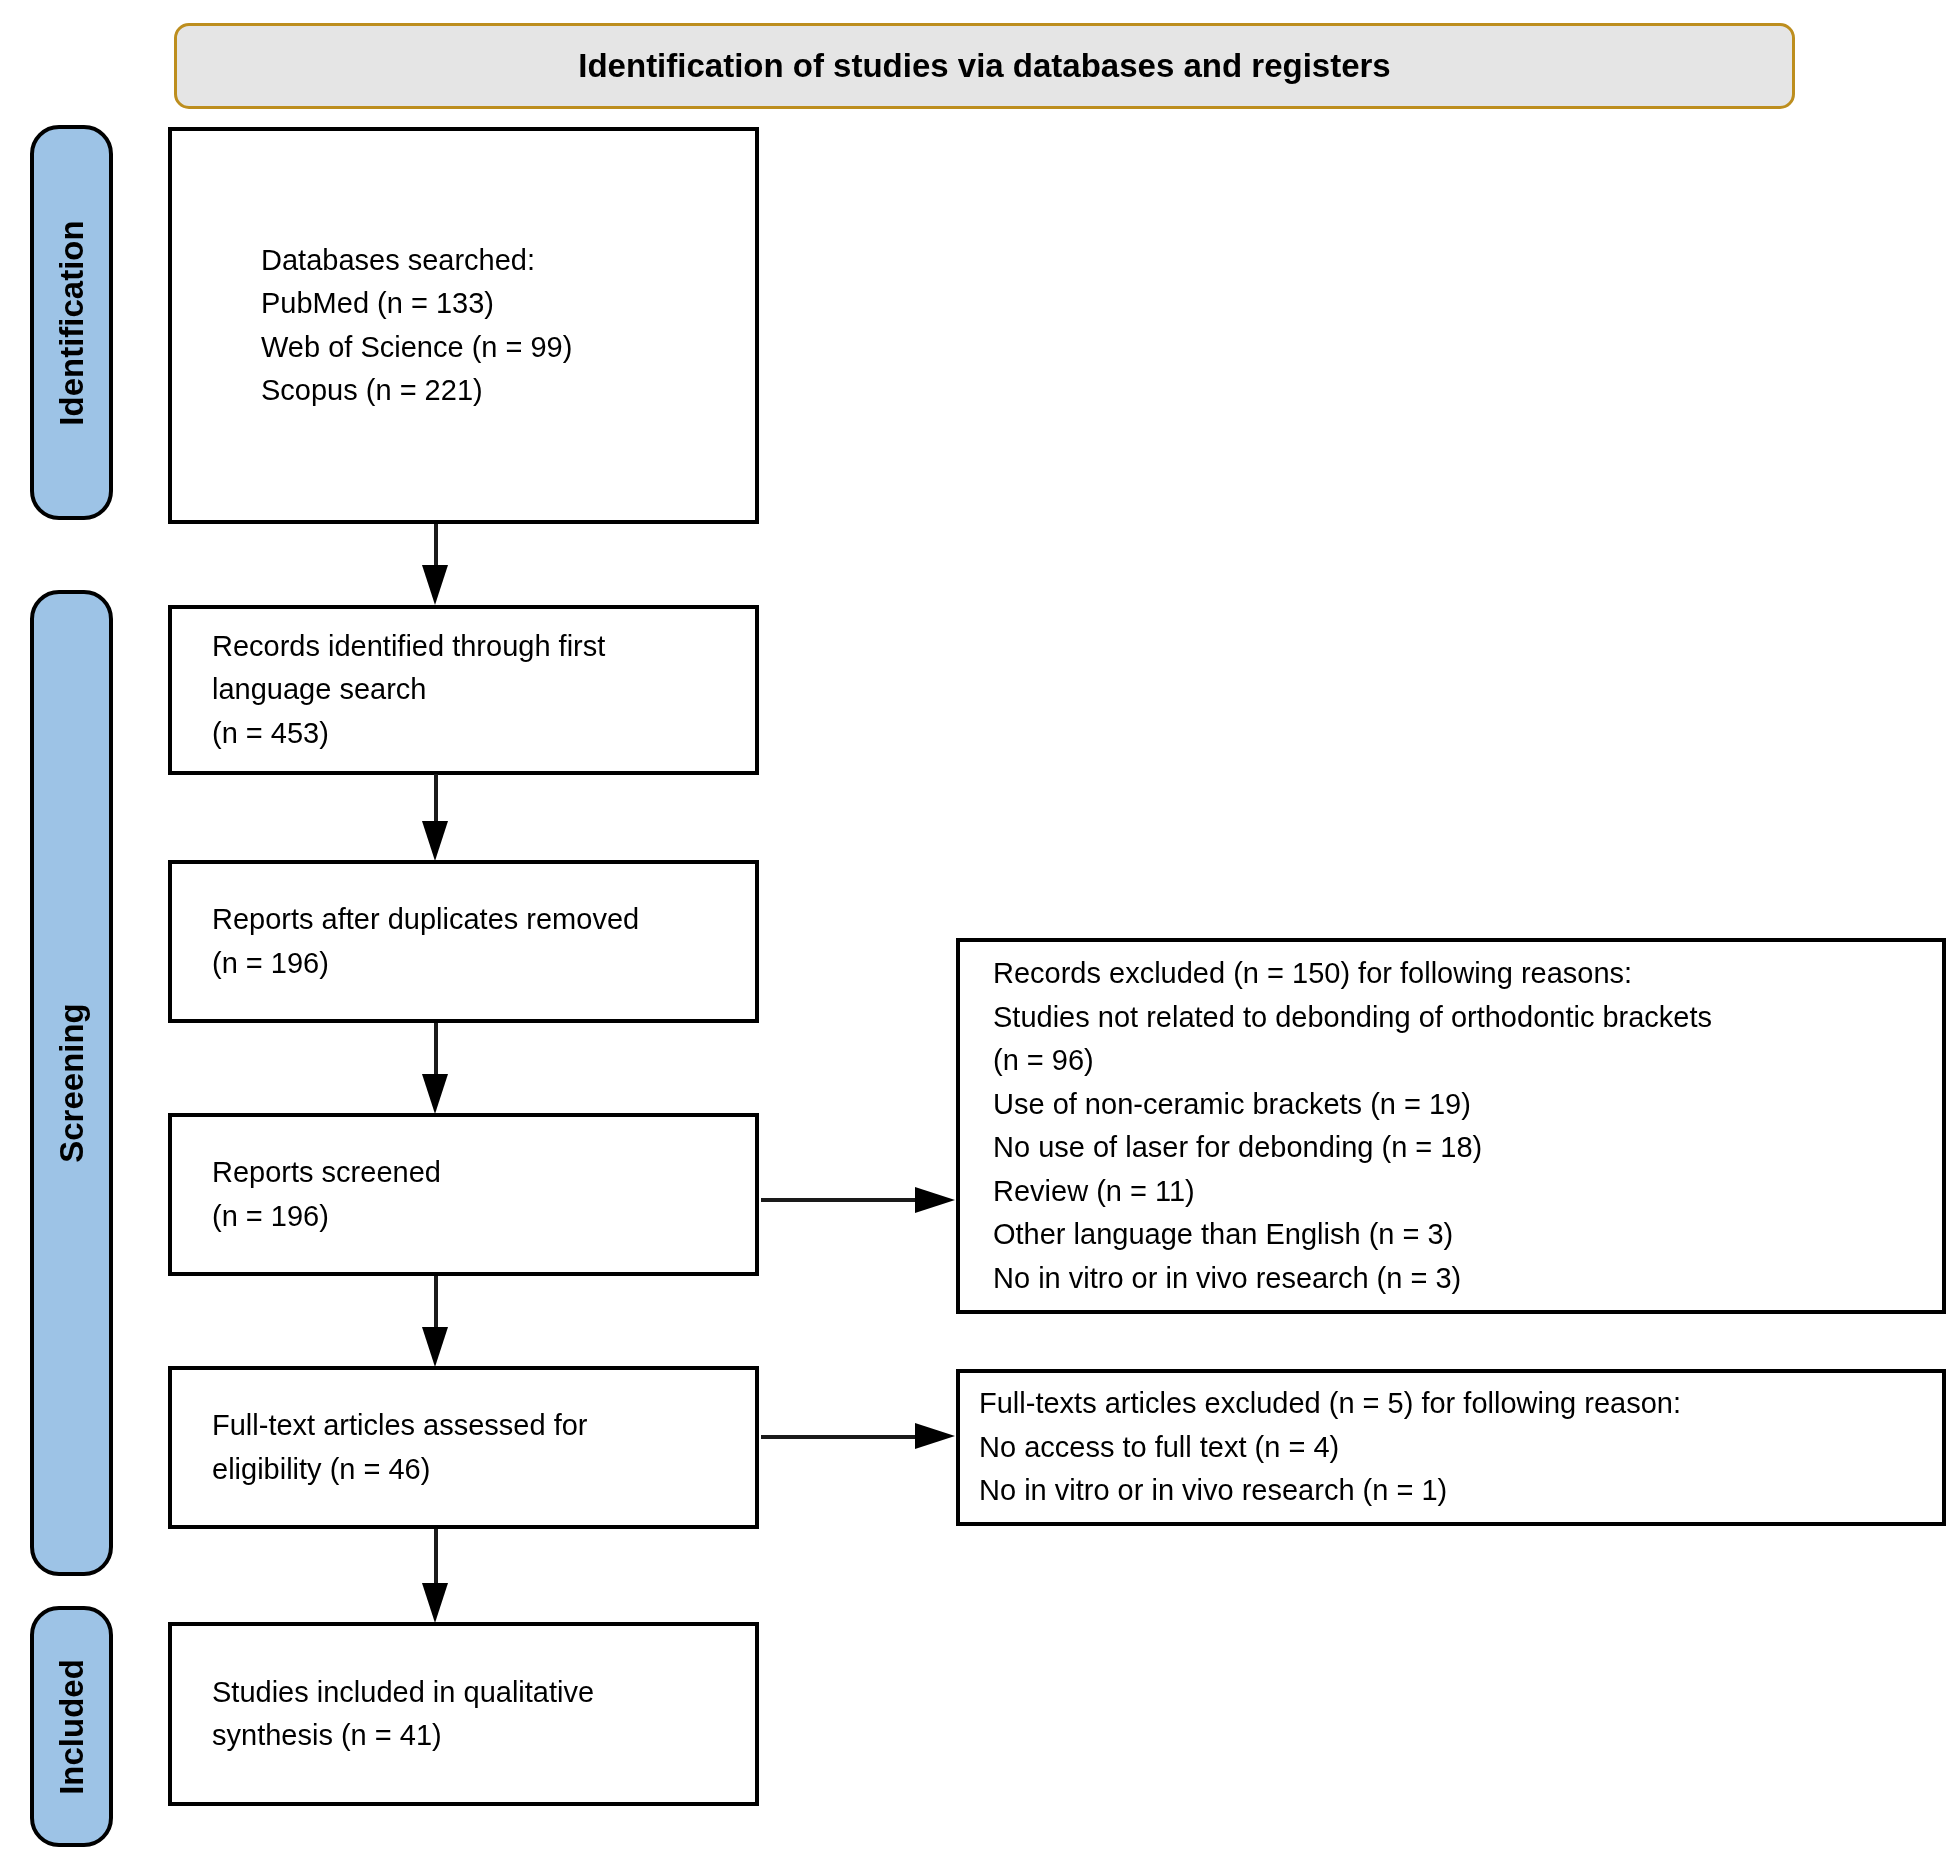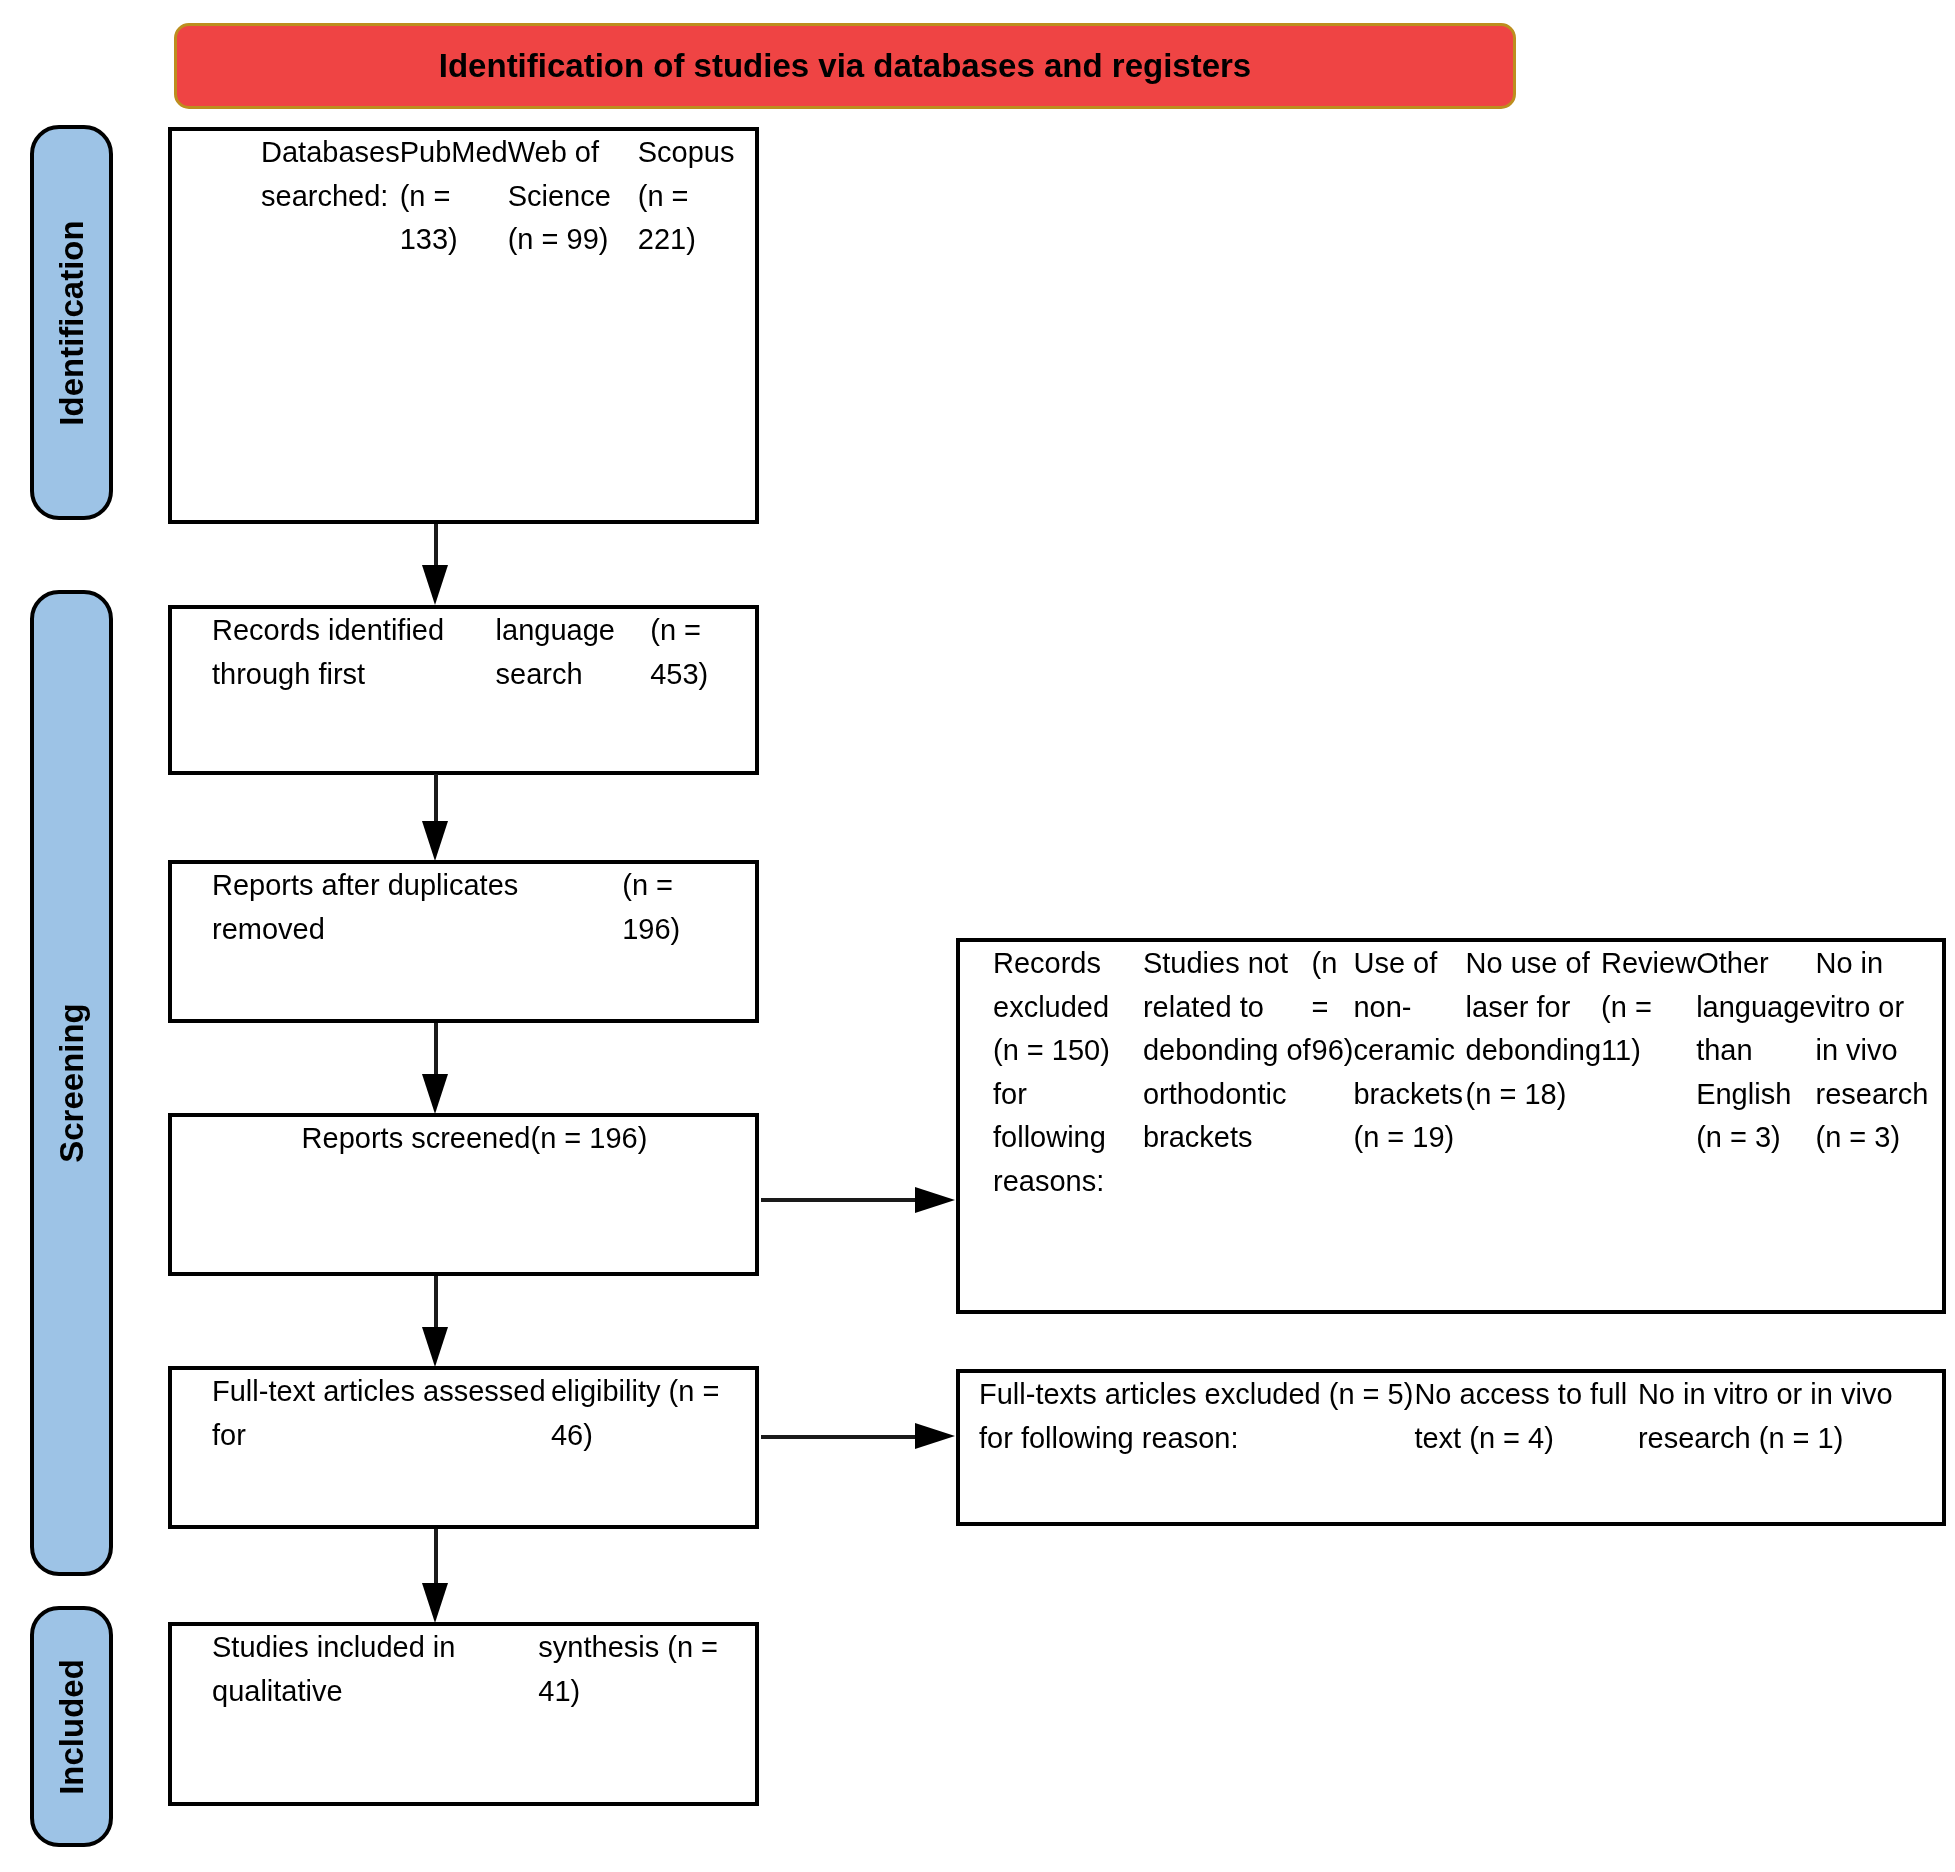--- a/index.html
+++ b/index.html
@@ -1,22 +1,22 @@
 <!DOCTYPE html>
 <html style="font-size:11px"><head>
 <meta charset="utf-8">
 <style>
   html,body{margin:0;padding:0;background:#ffffff;}
   body{font-family:"Liberation Sans","DejaVu Sans",sans-serif;color:#000;}
   .canvas{position:relative;width:1955px;height:1873px;background:#ffffff;overflow:hidden;}
 
   
   .banner{
-    position:absolute;left:174px;top:23px;width:1342px;height:86px;
-    background:#ef4444;border:3.4px solid #BD8E1E;border-radius:15px;
+    position:absolute;left:174px;top:23px;width:1621px;height:86px;
+    background:#e5e5e5;border:3.4px solid #BD8E1E;border-radius:15px;
     display:flex;align-items:center;justify-content:center;box-sizing:border-box;
   }
   .banner-text{font-size:33px;font-weight:bold;}
 
   
   .stage{
     position:absolute;left:30px;width:83px;background:#9DC3E6;
     border:4.8px solid #000;border-radius:29px;box-sizing:border-box;
     display:flex;align-items:center;justify-content:center;
   }
@@ -24,21 +24,21 @@
     font-size:33px;font-weight:bold;white-space:nowrap;
     transform:rotate(-90deg);
   }
   .stage-identification{top:125px;height:395px;}
   .stage-screening{top:590px;height:986px;}
   .stage-included{top:1606px;height:241px;}
 
   
   .fbox{
     position:absolute;background:#ffffff;border:4.1px solid #000;box-sizing:border-box;
-    display:flex;justify-content:center;
+    display:flex;flex-direction:column;justify-content:center;
     font-size:29px;line-height:1.5;
   }
   .col-main{left:168px;width:591px;}
   .col-right{left:956px;width:990px;}
   .box-databases{top:127px;height:397px;padding-left:89px;padding-right:20.5px;}
   .box-identified{top:605px;height:170px;padding-left:40px;padding-right:20.5px;}
   .box-duplicates{top:860px;height:163px;padding-left:40px;padding-right:20.5px;}
   .box-screened{top:1113px;height:163px;padding-left:40px;padding-right:18px;}
   .box-fulltext{top:1366px;height:163px;padding-left:40px;padding-right:7px;}
   .box-included{top:1622px;height:184px;padding-left:40px;padding-right:20.5px;}

